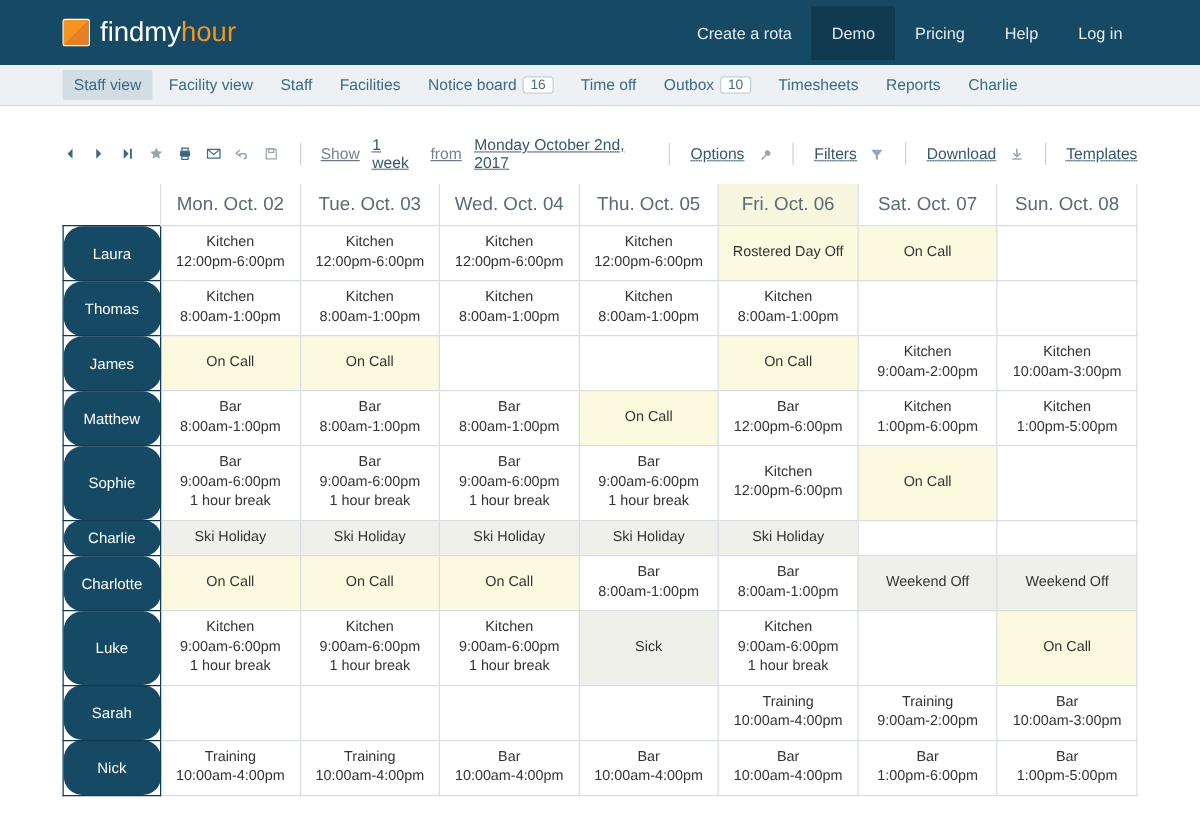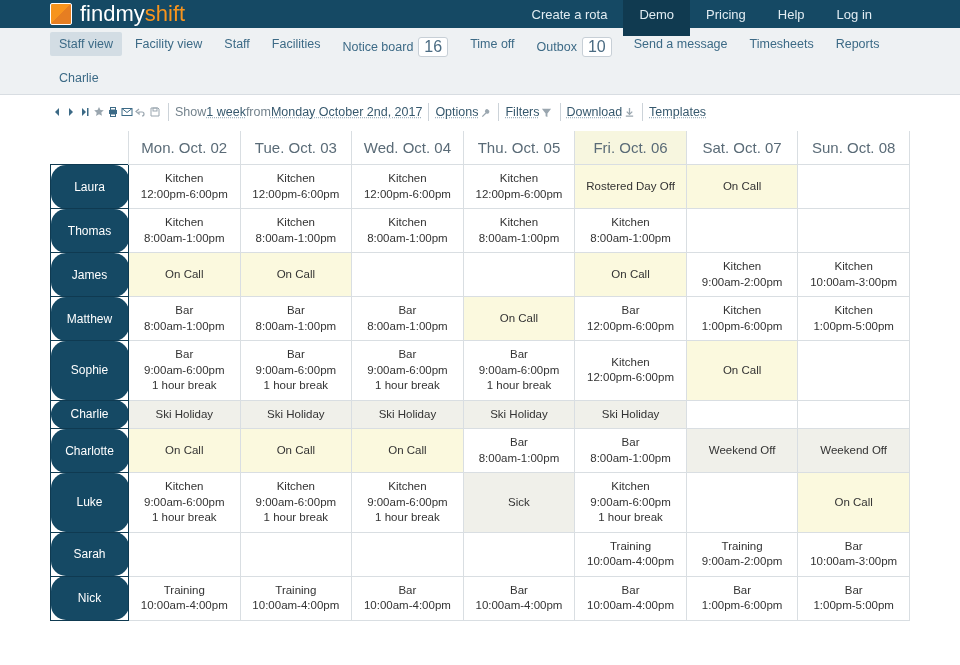--- a/index.html
+++ b/index.html
@@ -5,24 +5,24 @@
   * { box-sizing: border-box; }
   body {
     margin: 0;
     font-family: "Segoe UI", Arial, sans-serif;
     background: #fff;
     color: #333;
     font-size: 12px;
   }
   .topbar {
     background: #154964;
-    height: 28px;
+    height: 52px;
     display: flex;
     align-items: center;
-    padding: 0 72px 0 50px;
+    padding: 0 46px 0 50px;
   }
   .logo {
     display: flex;
     align-items: center;
     color: #fff;
     font-size: 22px;
     font-weight: 300;
   }
   .logo-box {
     width: 22px; height: 22px;
@@ -69,29 +69,31 @@
     gap: 5px;
   }
   .menubar .item.active {
     background: #d3dde4;
   }
   .badge {
     background: #fff;
     border: 1px solid #c7cfd6;
     border-radius: 3px;
     padding: 0 5px;
-    font-size: 16px;
+    font-size: 11px;
     color: #4a6b82;
   }
   .toolbar {
     display: flex;
     align-items: center;
-    padding: 8px 50px 10px 50px;
+    padding: 24px 50px 10px 50px;
+    gap: 10px;
     color: #6c7a84;
     font-size: 12.5px;
+    text-decoration: underline;
   }
   .tb-icon {
     width: 14px; height: 14px;
     color: #9aa6af;
     cursor: pointer;
     display: inline-flex;
     align-items: center;
     justify-content: center;
   }
   .tb-icon.active { color: #3c6a86; }
@@ -146,21 +148,21 @@
   td.yellow { background: #fbf9de; }
   td.grey  { background: #f0f0ea; }
 </style>
 </head>
 <body>
 
 <div class="topbar">
   <div class="logo">
     <div class="logo-box"></div>
     <span class="thin">findmy</span>
-      <span class="orange">shift</span>
+      <span class="orange">hour</span>
   </div>
   <div class="topnav">
     <a>Create a rota</a>
     <a class="demo">Demo</a>
     <a>Pricing</a>
     <a>Help</a>
     <a>Log in</a>
   </div>
 </div>
 
@@ -172,21 +174,20 @@
     <div class="item">Facilities</div>
     <div class="item">
       <span>Notice board</span>
       <span class="badge">16</span>
     </div>
     <div class="item">Time off</div>
     <div class="item">
       <span>Outbox</span>
       <span class="badge">10</span>
     </div>
-    <div class="item">Send a message</div>
     <div class="item">Timesheets</div>
     <div class="item">Reports</div>
     <div class="item">Charlie</div>
   </div>
 </div>
 
 <div class="toolbar">
   <span class="tb-icon active">
     <svg viewBox="0 0 10 10" width="10" height="10">
         <path d="M7 1 L3 5 L7 9 Z" fill="currentColor"></path>

